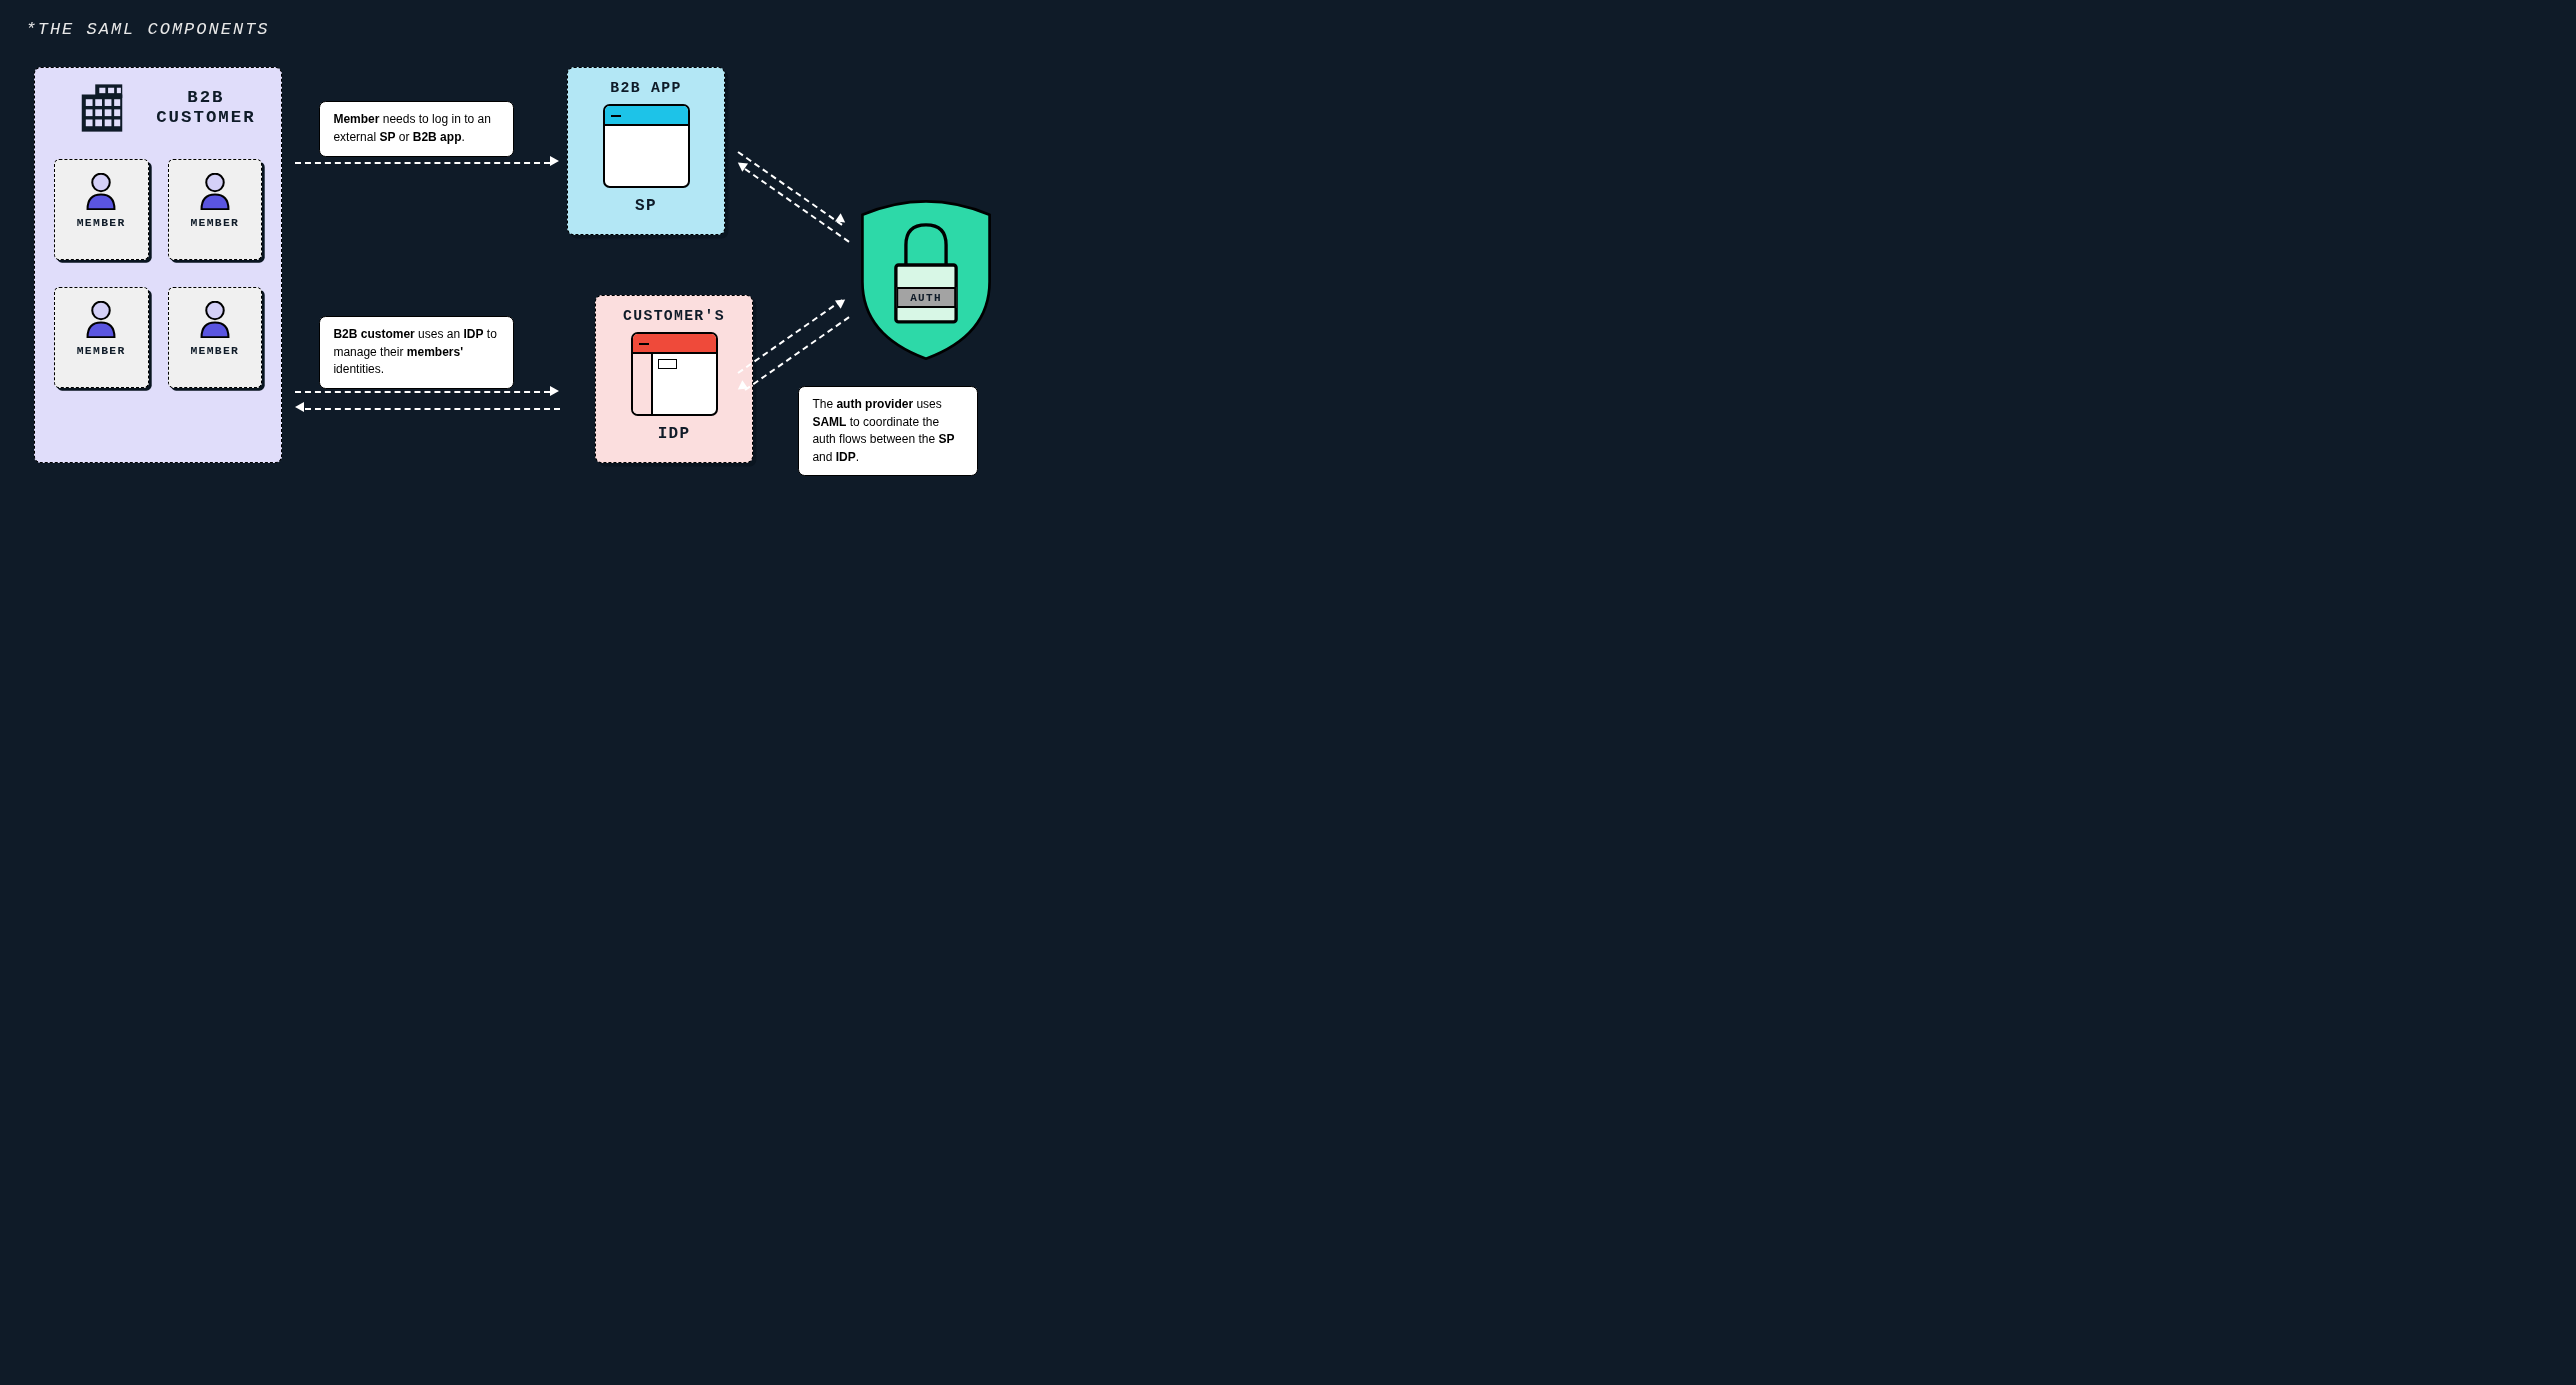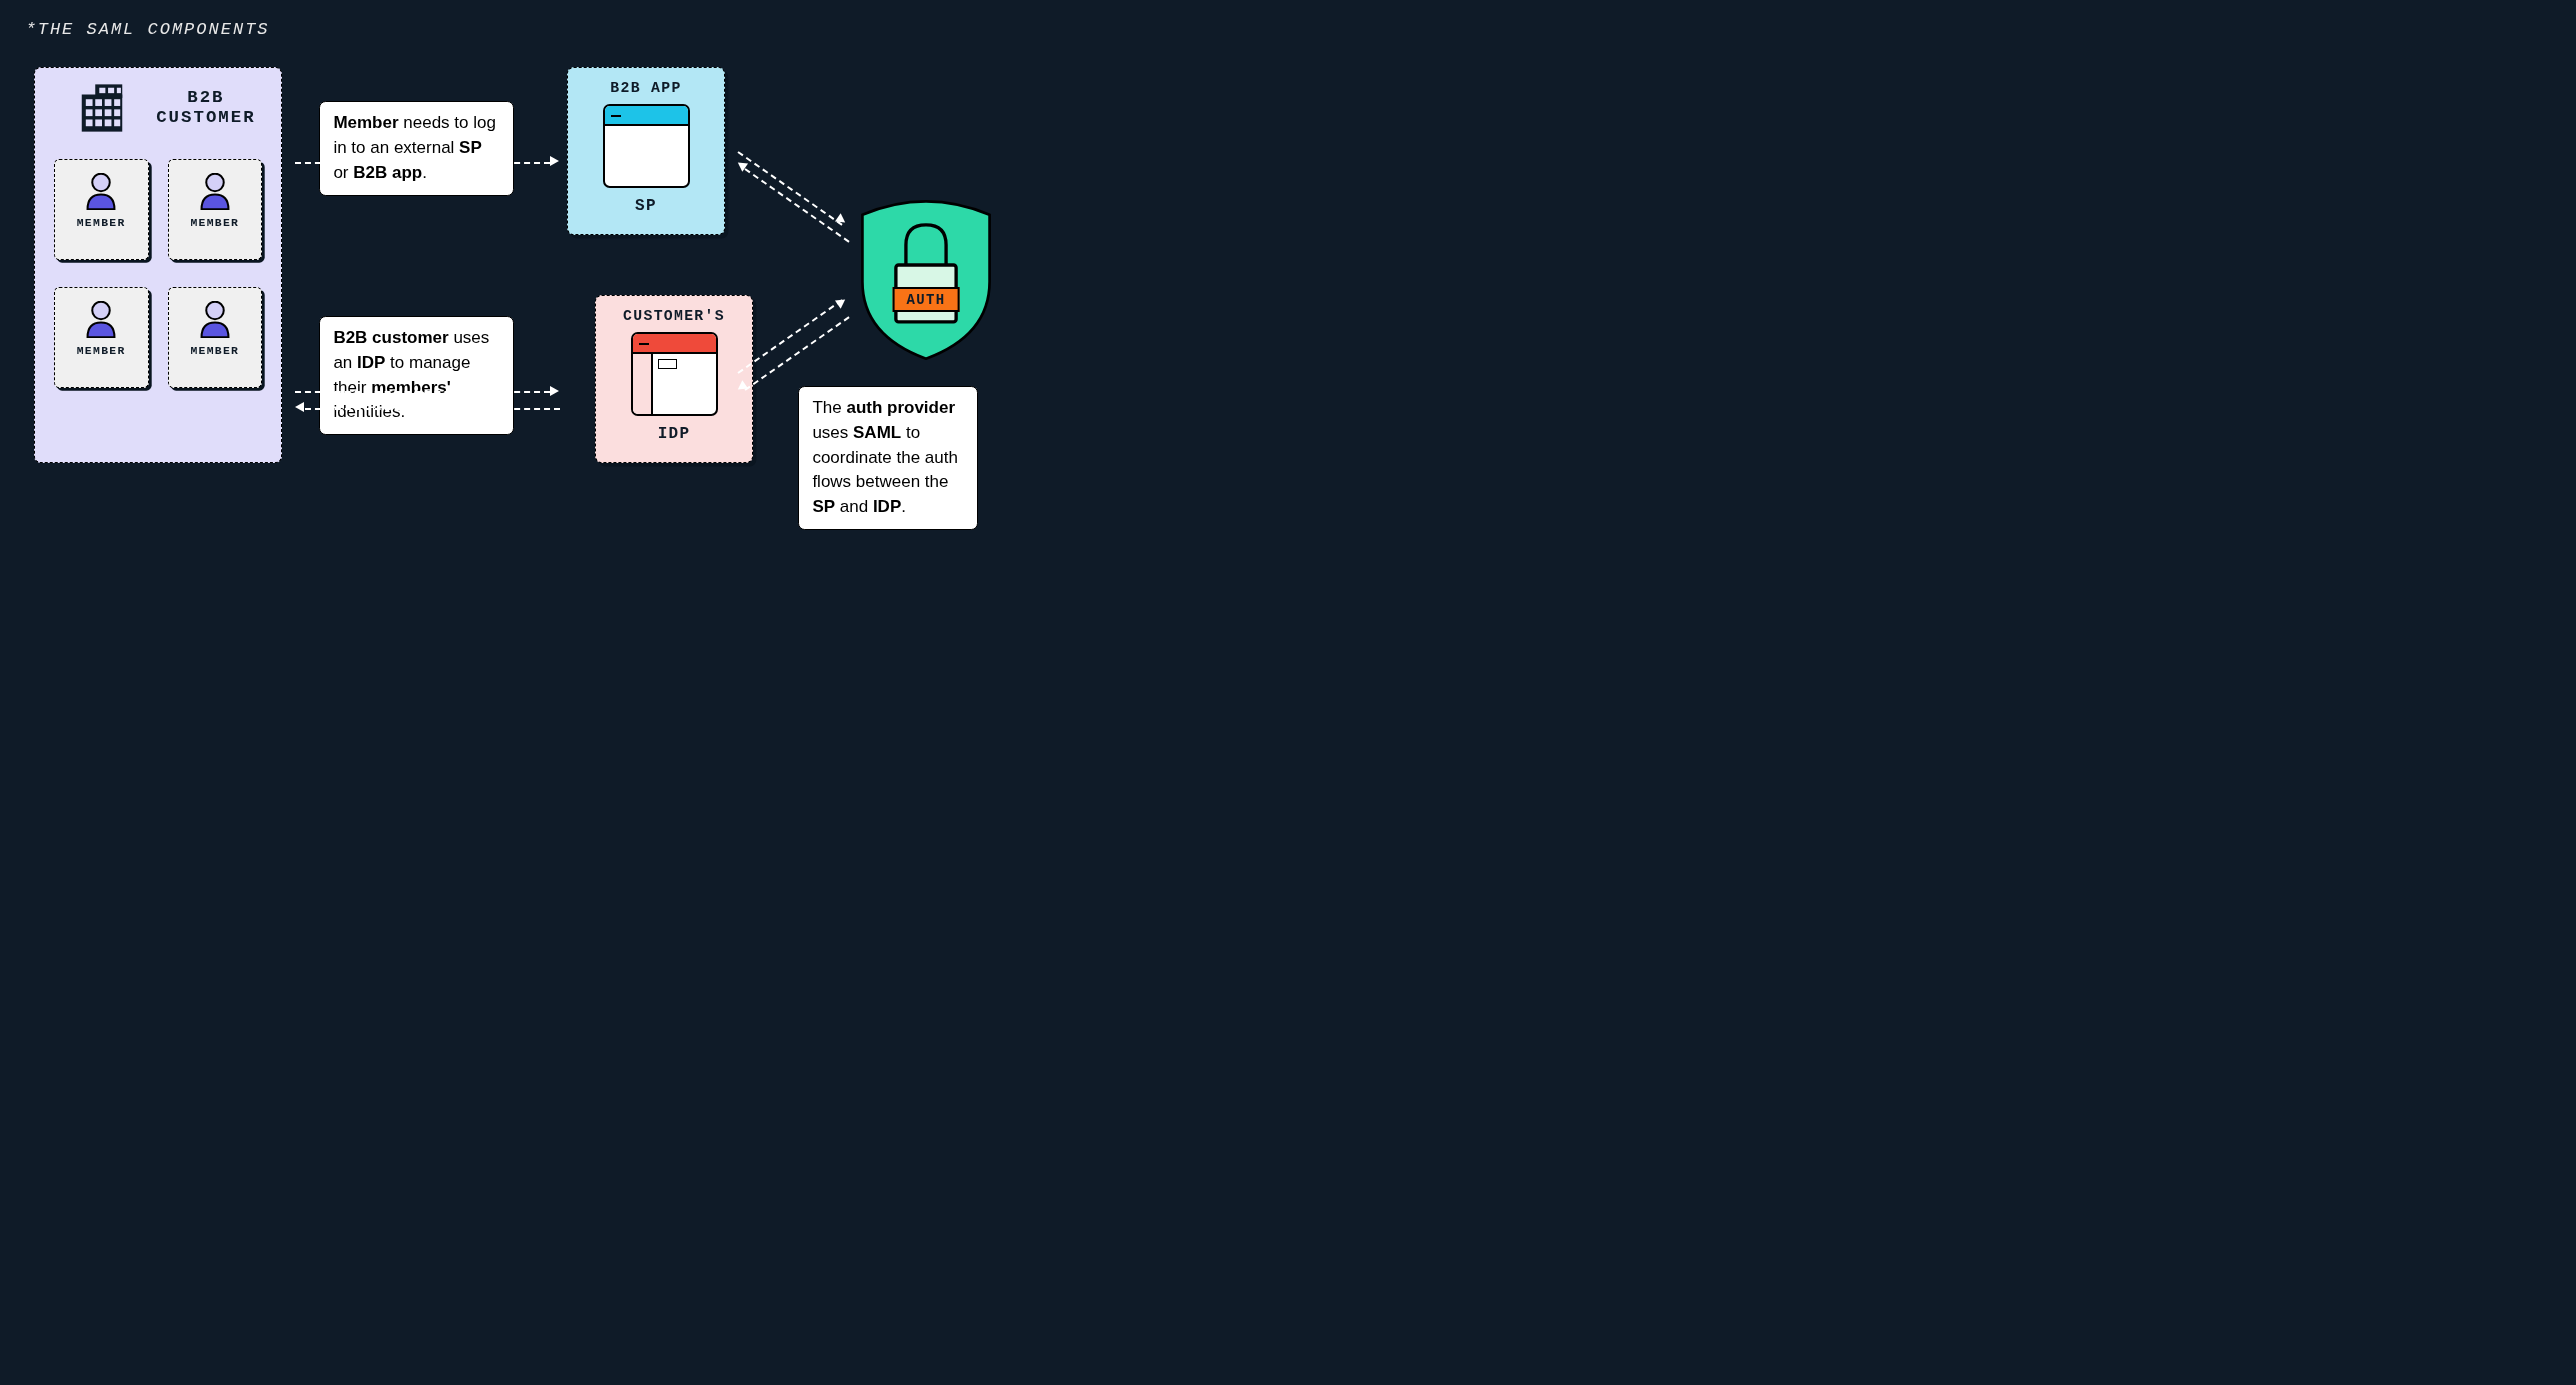--- a/index.html
+++ b/index.html
@@ -84,21 +84,21 @@
   }
 
   
   .callout {
     position: absolute;
     background: #fff;
     border: 1.3px solid #000;
     border-radius: 6.7px;
     padding: 9.4px 13.4px;
     font-family: -apple-system, Helvetica, Arial, sans-serif;
-    font-size: 17px;
+    font-size: 12px;
     line-height: 1.45;
     color: #000;
   }
   .callout-1 { top: 101px; left: 319px; width: 195px; }
   .callout-2 { top: 316px; left: 319px; width: 195px; }
   .callout-3 { top: 386px; left: 798px; width: 180px; }
   .callout b { font-weight: 700; }
 
   
   .app-panel {
@@ -183,24 +183,24 @@
     top: 188px;
     left: 849px;
     width: 154px;
     height: 174px;
   }
   .auth-label {
     position: absolute;
     top: 99px;
     left: 50%;
     transform: translateX(-50%);
-    background: #f97316;
+    background: #a3a3a3;
     border: 2px solid #000;
     padding: 2.7px 12px;
-    font-size: 14px;
+    font-size: 11px;
     font-weight: bold;
     letter-spacing: 1.3px;
     color: #0f1b28;
   }
 
   
   .arrow-line {
     position: absolute;
     border-top: 2px dashed #fff;
   }

